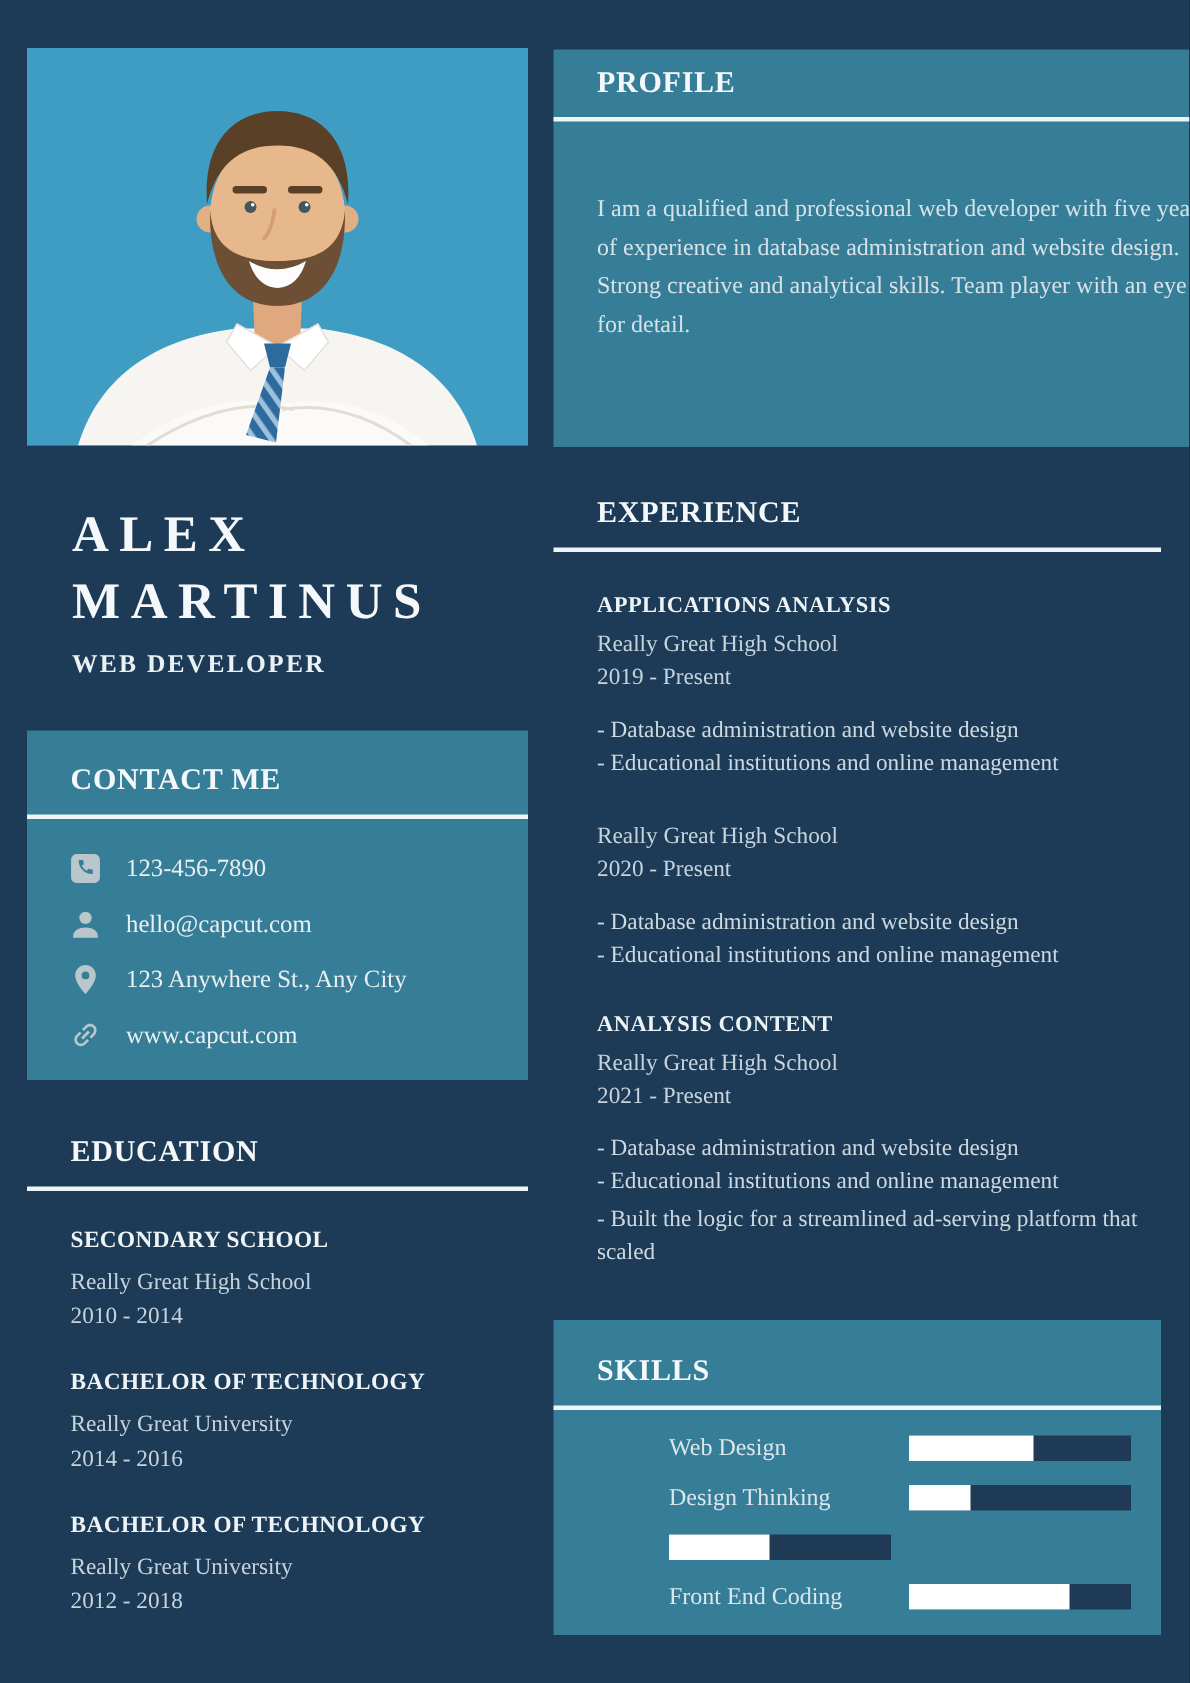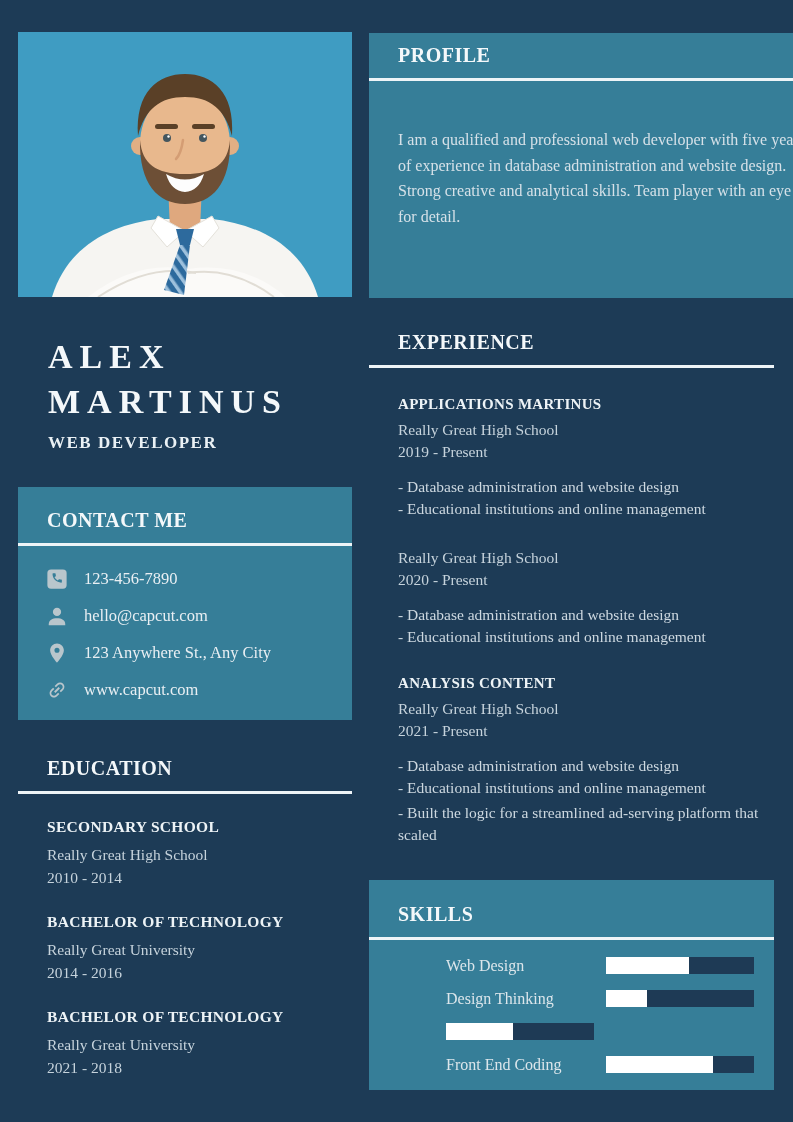--- a/index.html
+++ b/index.html
@@ -164,36 +164,36 @@
       <div class="muted">2010 - 2014</div>
     </div>
     <div class="edu-entry">
       <div class="degree">BACHELOR OF TECHNOLOGY</div>
       <div class="muted">Really Great University</div>
       <div class="muted">2014 - 2016</div>
     </div>
     <div class="edu-entry">
       <div class="degree">BACHELOR OF TECHNOLOGY</div>
       <div class="muted">Really Great University</div>
-      <div class="muted">2021 - 2018</div>
+      <div class="muted">2012 - 2018</div>
     </div>
   </div>
 
   <div class="box profile-box">
     <div class="box-heading">PROFILE</div>
     <div class="rule"></div>
     <div class="profile-text">I am a qualified and professional web developer with five years of experience in database administration and website design. Strong creative and analytical skills. Team player with an eye for detail.</div>
   </div>
 
   <div class="experience">
     <div class="section-heading">EXPERIENCE</div>
     <div class="rule"></div>
 
     <div class="exp-entry">
-      <div class="role">APPLICATIONS MARTINUS</div>
+      <div class="role">APPLICATIONS ANALYSIS</div>
       <div class="muted">Really Great High School</div>
       <div class="muted">2019 - Present</div>
       <div class="bullets">
         <div class="bullet">- Database administration and website design</div>
         <div class="bullet">- Educational institutions and online management</div>
       </div>
     </div>
 
     <div class="exp-entry">
       <div class="muted">Really Great High School</div>

